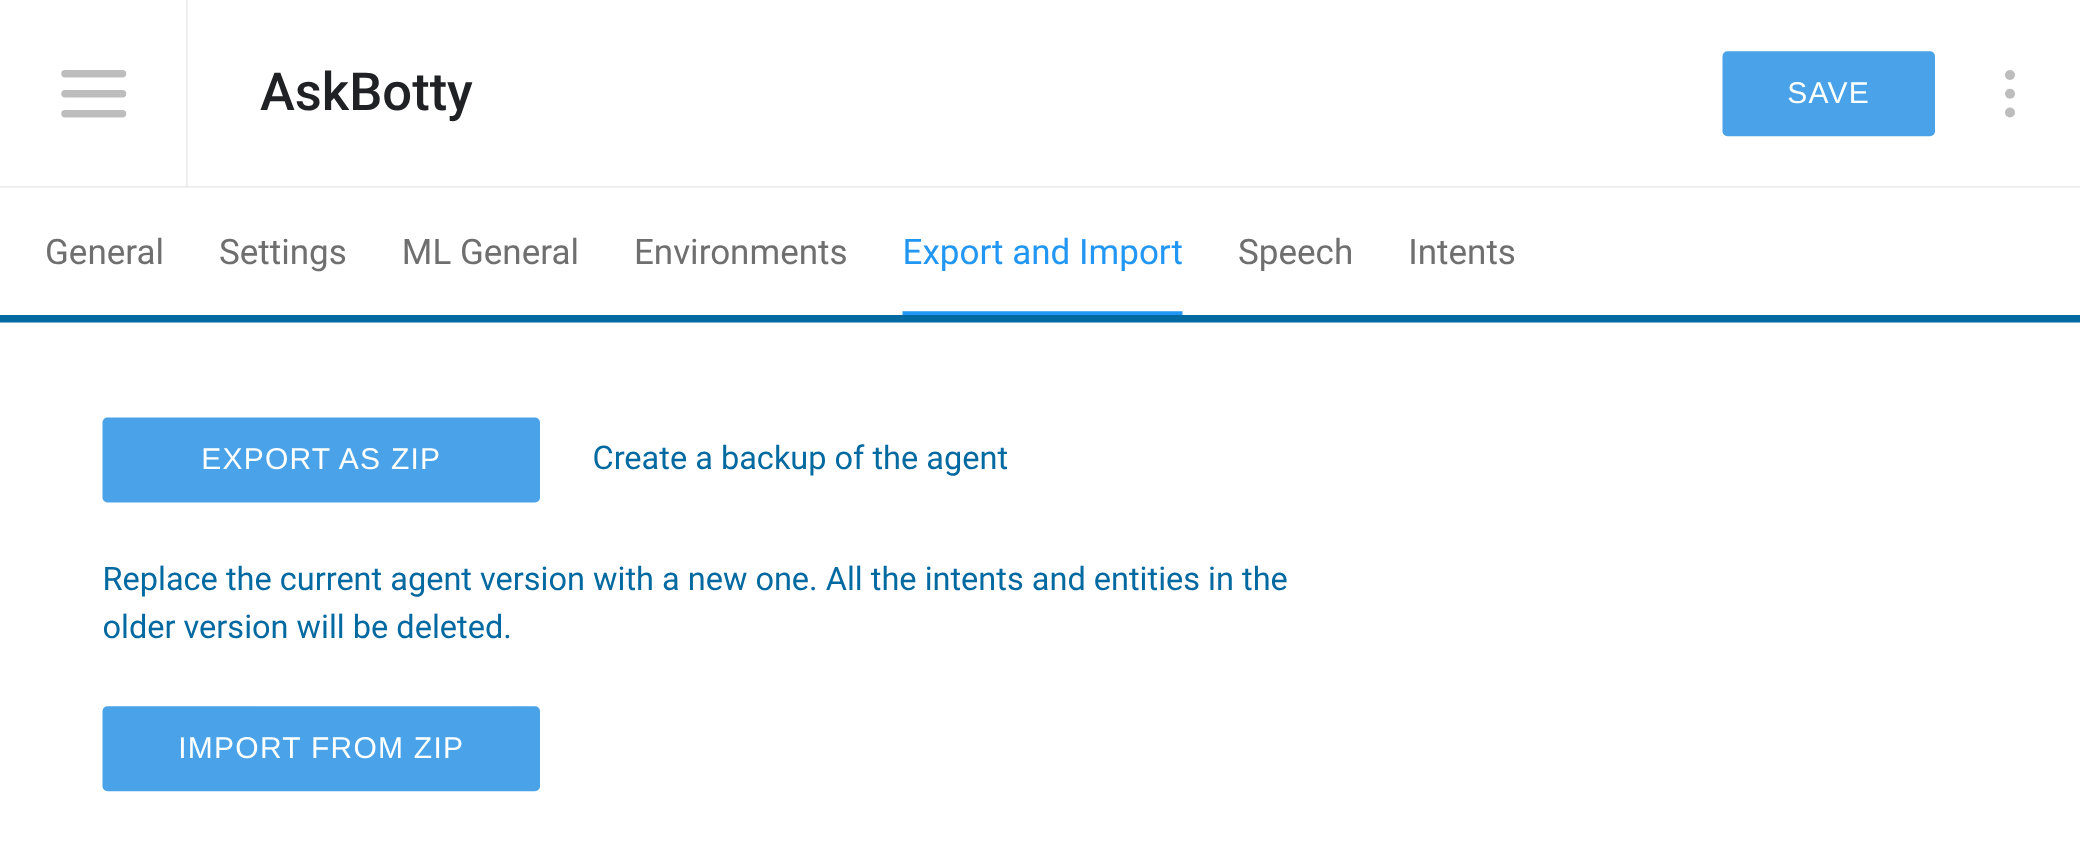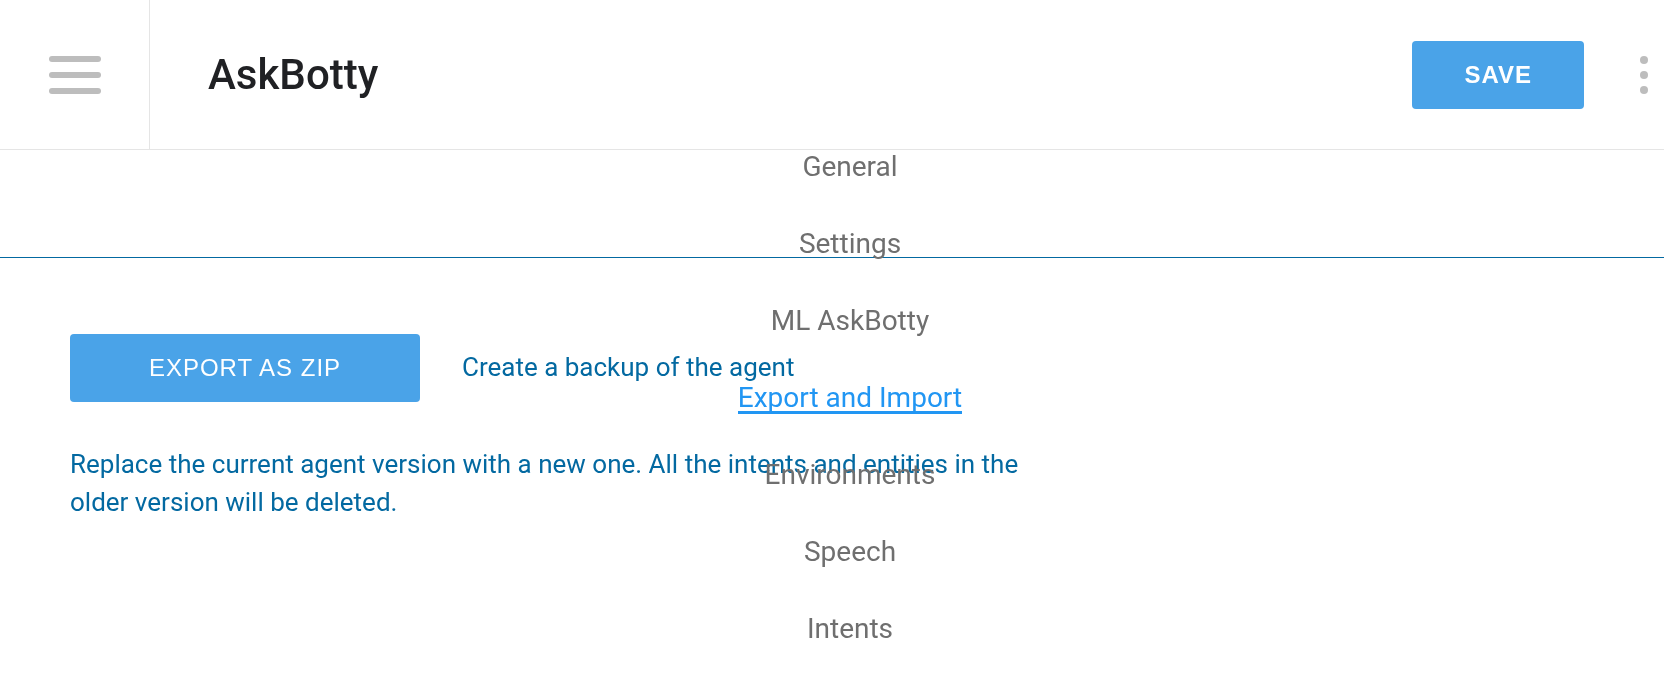--- a/index.html
+++ b/index.html
@@ -11,20 +11,21 @@
     color: #202124;
     overflow: hidden;
   }
 
   
   .header {
     height: 150px;
     border-bottom: 1px solid #e5e5e5;
     display: flex;
     align-items: center;
+    padding-right: 36px;
     position: relative;
   }
   .menu-col {
     width: 150px;
     height: 100%;
     display: flex;
     align-items: center;
     justify-content: center;
     border-right: 1px solid #e5e5e5;
   }
@@ -45,21 +46,21 @@
     font-size: 42px;
     font-weight: 500;
     margin-left: 58px;
     color: #202124;
   }
   .header-spacer { flex: 1; }
   .save-btn {
     background: #4aa3e8;
     color: #ffffff;
     font-size: 24px;
-    font-weight: 700;
+    font-weight: 400;
     letter-spacing: 1px;
     border: none;
     border-radius: 4px;
     height: 68px;
     padding: 0 52px;
     cursor: pointer;
   }
   .kebab {
     margin-left: 40px;
     width: 40px;
@@ -74,26 +75,25 @@
   .kebab .dot {
     width: 8px;
     height: 8px;
     border-radius: 50%;
     background: #bdbdbd;
   }
 
   
   .tabs {
     height: 108px;
-    border-bottom: 1px solid #0369a1;
+    border-bottom: 6px solid #0369a1;
     display: flex;
     align-items: center;
     gap: 44px;
     padding-left: 36px;
-    flex-direction: column;
   }
   .tab {
     font-size: 28px;
     color: #6f6f6f;
     cursor: pointer;
     height: 100%;
     display: flex;
     align-items: center;
     position: relative;
   }
@@ -110,20 +110,21 @@
 
   
   .content {
     padding: 76px 70px;
   }
   .action-row {
     display: flex;
     align-items: center;
     gap: 42px;
     margin-bottom: 44px;
+    margin-left: 12px;
   }
   .action-btn {
     width: 350px;
     height: 68px;
     background: #4aa3e8;
     color: #ffffff;
     border: none;
     border-radius: 4px;
     font-size: 24px;
     font-weight: 500;
@@ -155,34 +156,35 @@
   <div class="kebab">
     <div class="dot"></div>
     <div class="dot"></div>
     <div class="dot"></div>
   </div>
 </div>
 
 <div class="tabs">
   <div class="tab">General</div>
   <div class="tab">Settings</div>
-  <div class="tab">ML AskBotty</div>
+  <div class="tab">ML General</div>
+  <div class="tab">Environments</div>
   <div class="tab active">Export and Import</div>
-  <div class="tab">Environments</div>
   <div class="tab">Speech</div>
   <div class="tab">Intents</div>
 </div>
 
 <div class="content">
 
   <div class="action-row">
     <button class="action-btn">EXPORT AS ZIP</button>
     <div class="action-desc">Create a backup of the agent</div>
   </div>
 
   <div class="action-row">
     <div class="action-desc">Replace the current agent version with a new one. All the intents and entities in the older version will be deleted.</div>
   </div>
 
   <div class="action-row">
+    <button class="action-btn">IMPORT FROM ZIP</button>
   </div>
 
 </div>
 
 </body></html>

